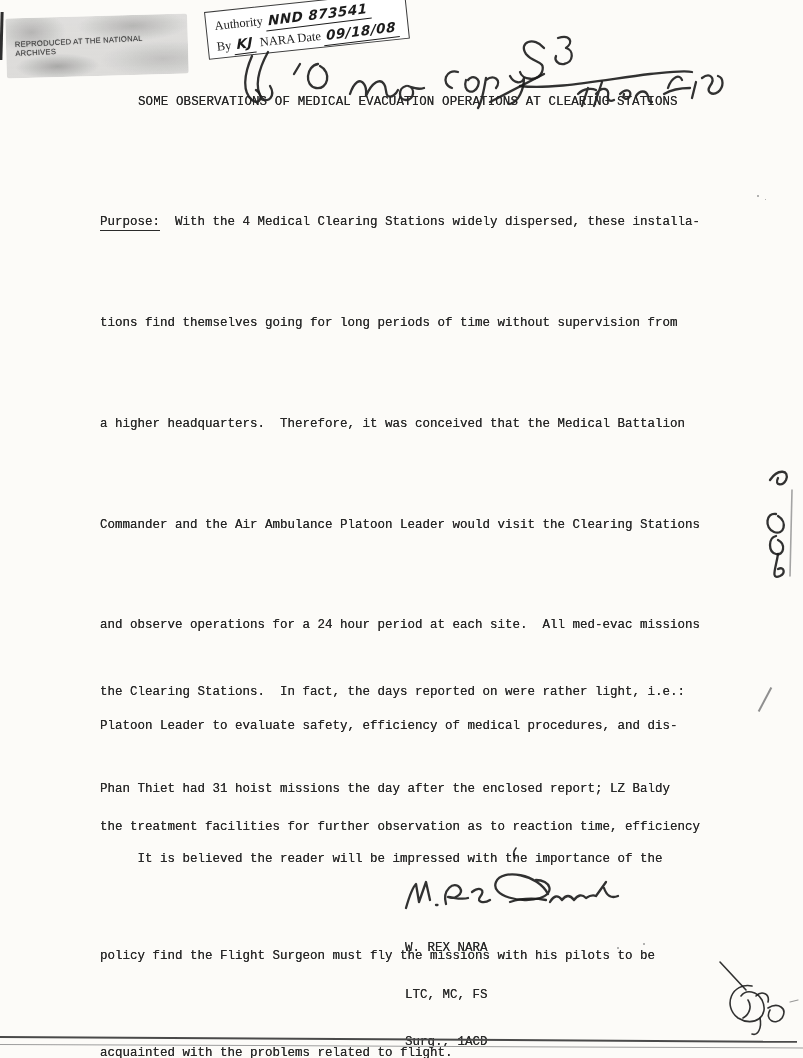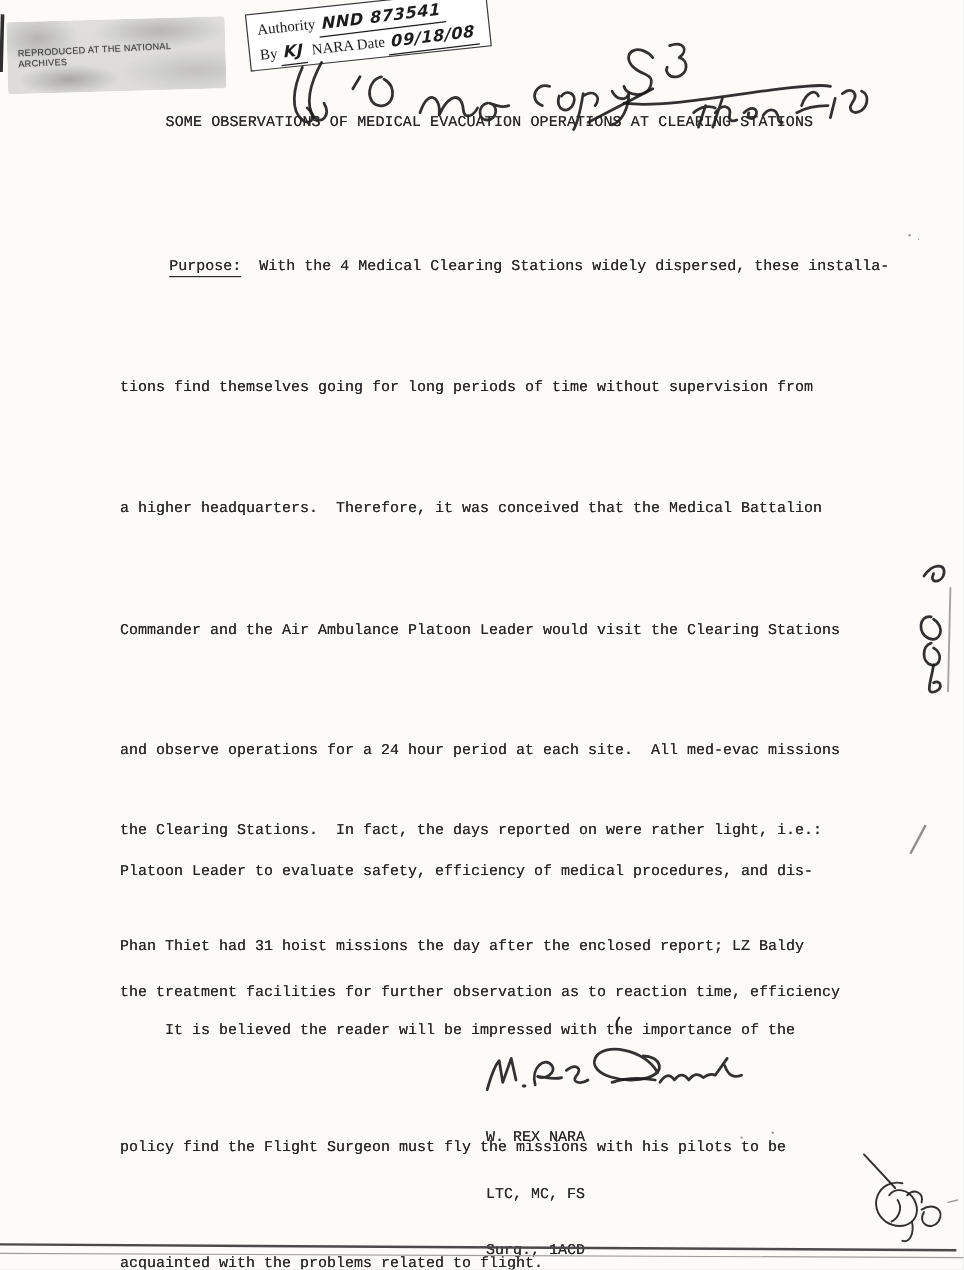--- a/index.html
+++ b/index.html
@@ -12,21 +12,21 @@
   
   .typed { position:absolute; white-space:pre; font-size:12.5px; color:#272727;
            text-shadow:0 0 0.45px rgba(30,30,30,.85); }
   .tblock { position:absolute; white-space:pre; font-size:12.5px; color:#272727;
             text-shadow:0 0 0.45px rgba(30,30,30,.85); }
   .tblock .tline { white-space:pre; }
   .doc-title { left:138px; top:95px; letter-spacing:0.1px; }
   .para1 { left:100px; top:139px; line-height:33.6px; }
   .para2 { left:100px; top:611px; line-height:32.4px; }
   .para3 { left:100px; top:778px; line-height:32.4px; }
-  .u { border-bottom:1.2px solid #2a2a2a; padding-bottom:1px;margin-left:41px; }
+  .u { border-bottom:1.2px solid #2a2a2a; padding-bottom:1px; }
   .sigblock { left:405px; top:910px; line-height:15.6px; }
   
   .arch-stamp {
     position:absolute; left:6px; top:16px; width:182px; height:60px;
     transform:rotate(-1.6deg); border-radius:3px;
     background:
       radial-gradient(60px 18px at 28% 82%, rgba(105,105,105,.45), transparent 70%),
       radial-gradient(80px 22px at 70% 18%, rgba(125,125,125,.42), transparent 70%),
       radial-gradient(50px 30px at 14% 24%, rgba(115,115,115,.38), transparent 70%),
       radial-gradient(90px 26px at 86% 74%, rgba(135,135,135,.32), transparent 70%),

